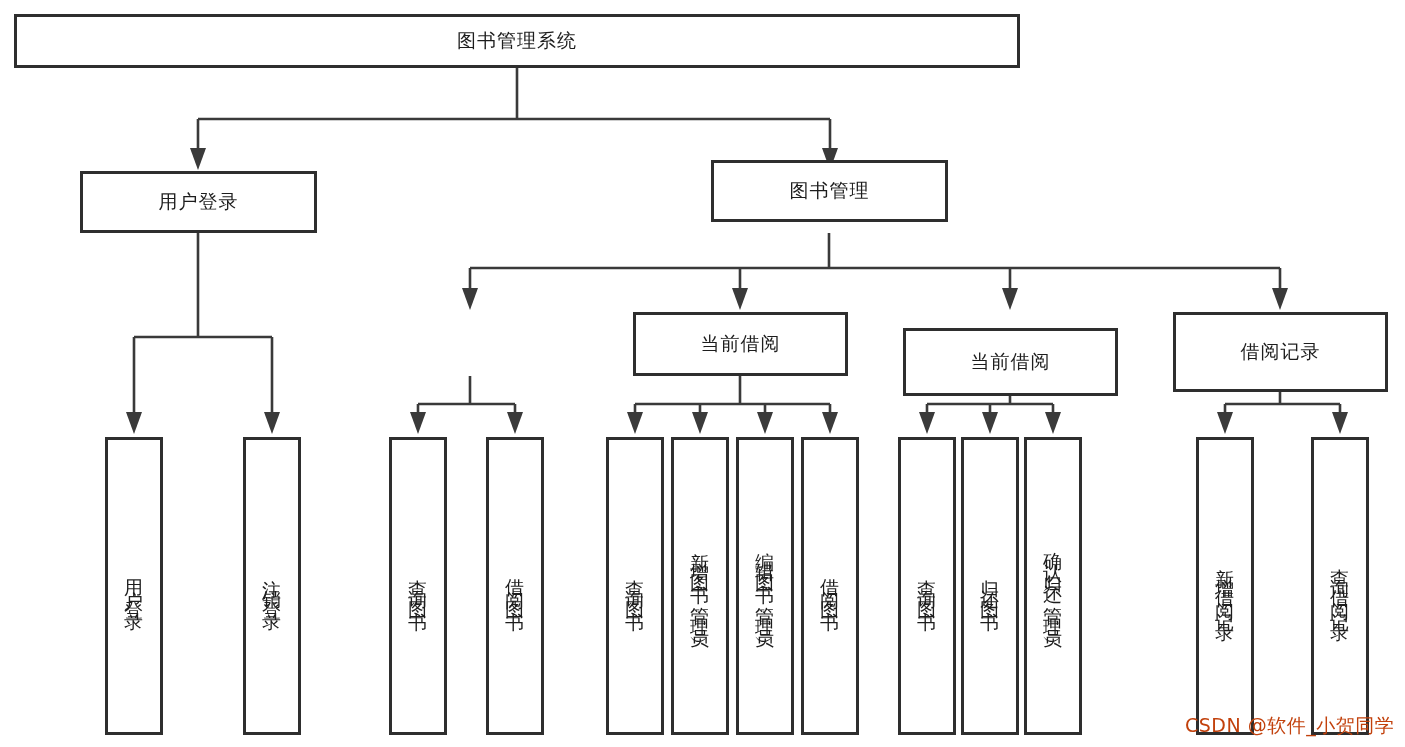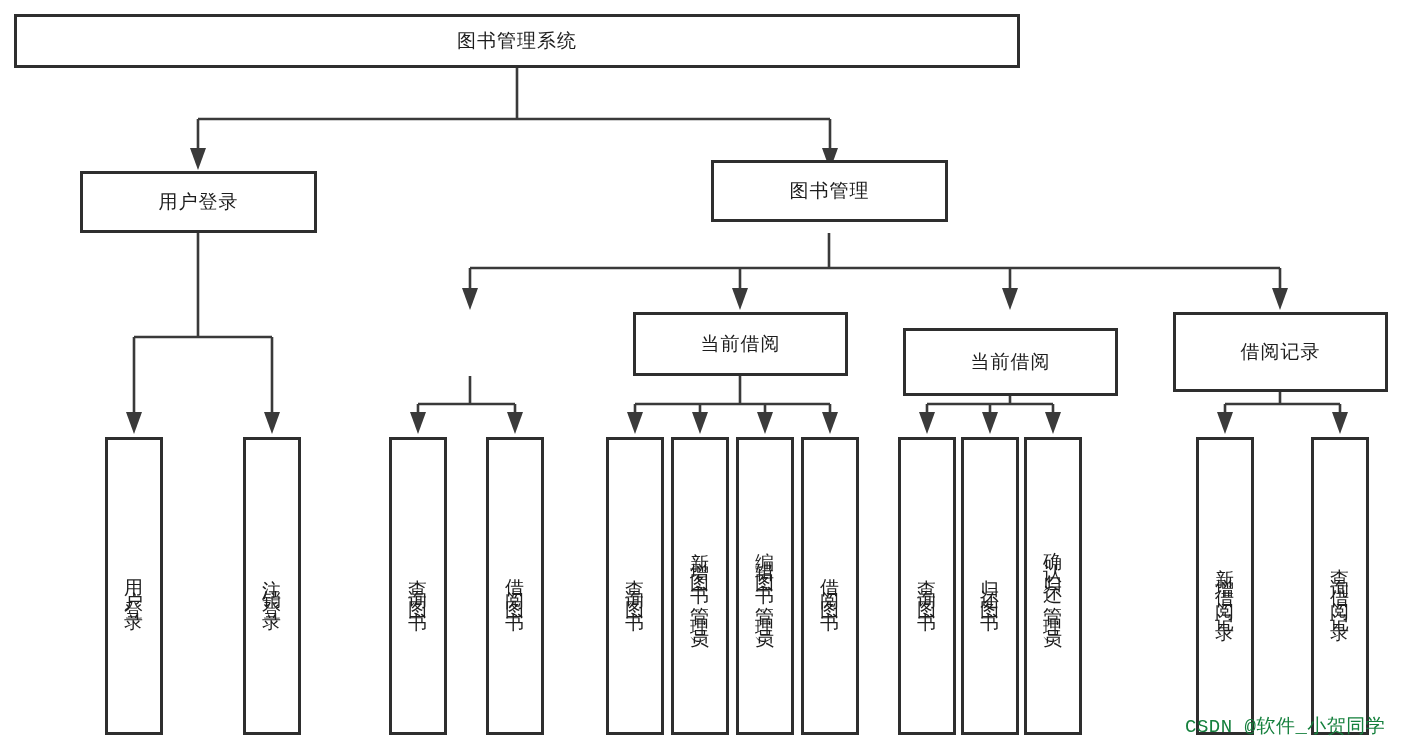--- a/index.html
+++ b/index.html
@@ -43,25 +43,24 @@
     z-index:1;
     pointer-events:none;
   }
   #connectors path{stroke:#3a3a3a;stroke-width:2.6;fill:none;}
   #connectors polygon{fill:#3a3a3a;stroke:none;}
   #watermark{
     position:absolute;
     left:1185px;top:713px;
     width:215px;
     font-size:19px;
-    color:#15803d;
+    color:#c2410c;
     letter-spacing:0.5px;
     white-space:nowrap;
     z-index:5;
-    font-family:Liberation Mono, monospace;
   }
   
   #root-box{left:14px;top:14px;width:1006px;height:54px;}
   #n-user-login{left:80px;top:171px;width:237px;height:62px;}
   #n-book-mgmt{left:711px;top:160px;width:237px;height:62px;}
   #n-new-book{left:363px;top:312px;width:215px;height:64px;}
   #n-book-borrow{left:633px;top:312px;width:215px;height:64px;}
   #n-current-borrow{left:903px;top:328px;width:215px;height:68px;}
   #n-borrow-records{left:1173px;top:312px;width:215px;height:80px;}
   .leaf{top:437px;width:58px;height:298px;}

